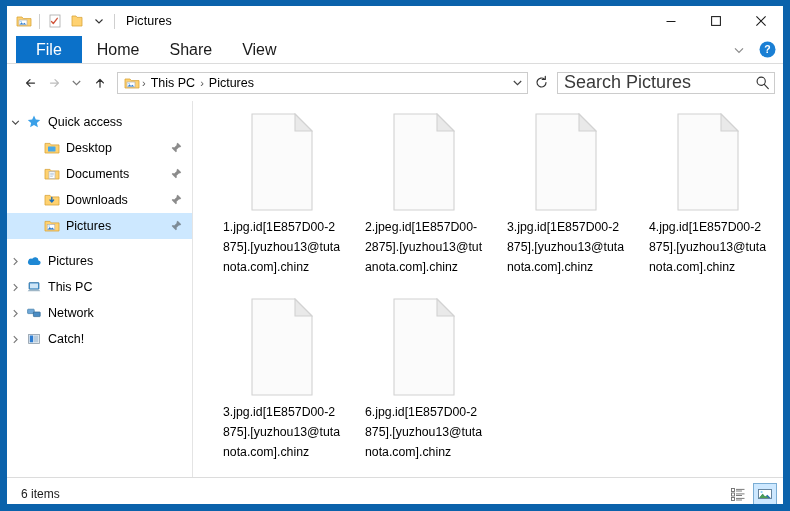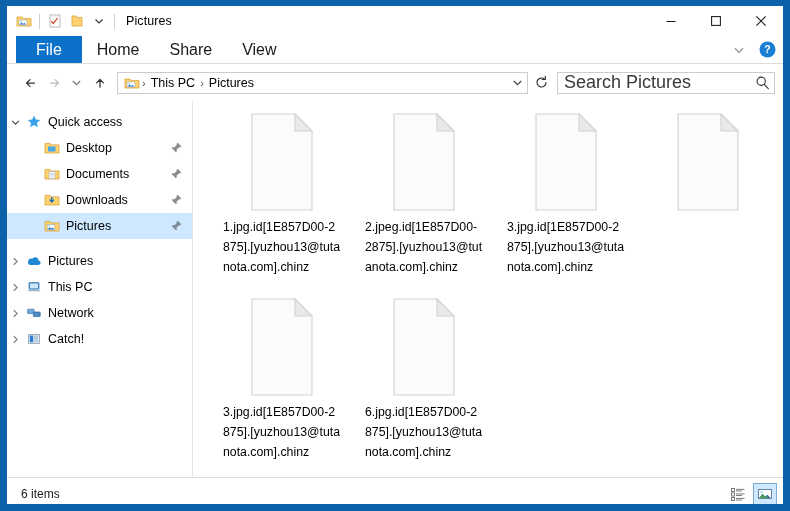--- a/index.html
+++ b/index.html
@@ -749,20 +749,21 @@
             <div class="file-label">3.jpg.id[1E857D00-2875].[yuzhou13@tutanota.com].chinz</div>
           </div>
 
           <div class="file-item">
             <div class="file-icon">
               <svg width="62" height="98" viewBox="0 0 62 98">
                 <polygon points="1,1 44,1 61,18 61,97 1,97" fill="#fbfbfb" stroke="#d2d2d2" stroke-width="1.1"></polygon>
                 <polygon points="44,1 61,18 44,18" fill="#e9e9e9" stroke="#d2d2d2" stroke-width="1.1"></polygon>
               </svg>
             </div>
+            <div class="file-label">4.jpg.id[1E857D00-2875].[yuzhou13@tutanota.com].chinz</div>
           </div>
 
           <div class="file-item">
             <div class="file-icon">
               <svg width="62" height="98" viewBox="0 0 62 98">
                 <polygon points="1,1 44,1 61,18 61,97 1,97" fill="#fbfbfb" stroke="#d2d2d2" stroke-width="1.1"></polygon>
                 <polygon points="44,1 61,18 44,18" fill="#e9e9e9" stroke="#d2d2d2" stroke-width="1.1"></polygon>
               </svg>
             </div>
             <div class="file-label">3.jpg.id[1E857D00-2875].[yuzhou13@tutanota.com].chinz</div>

